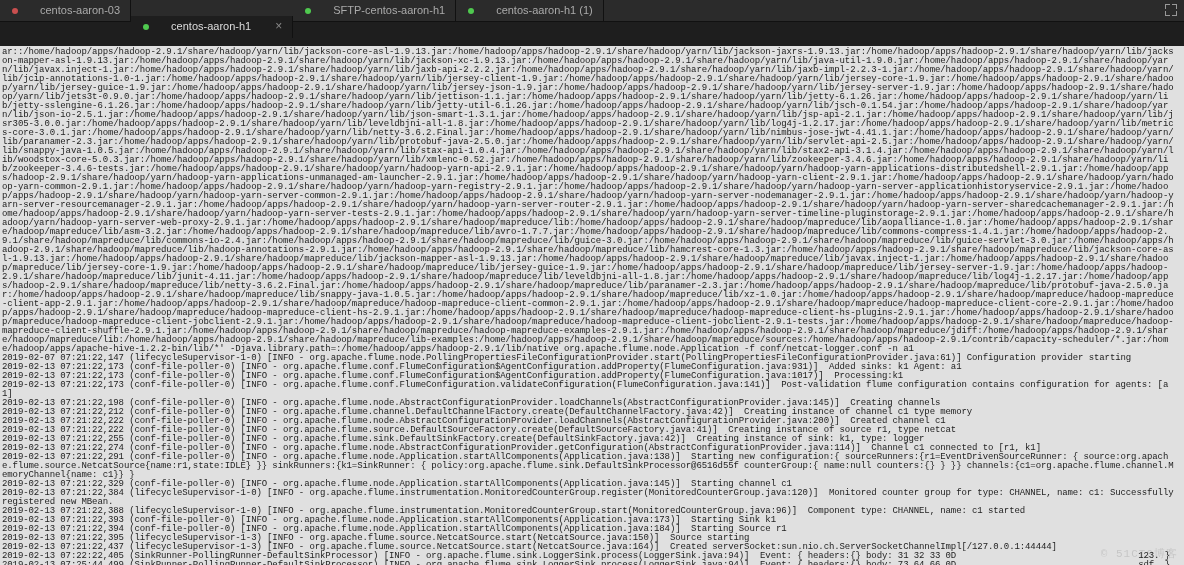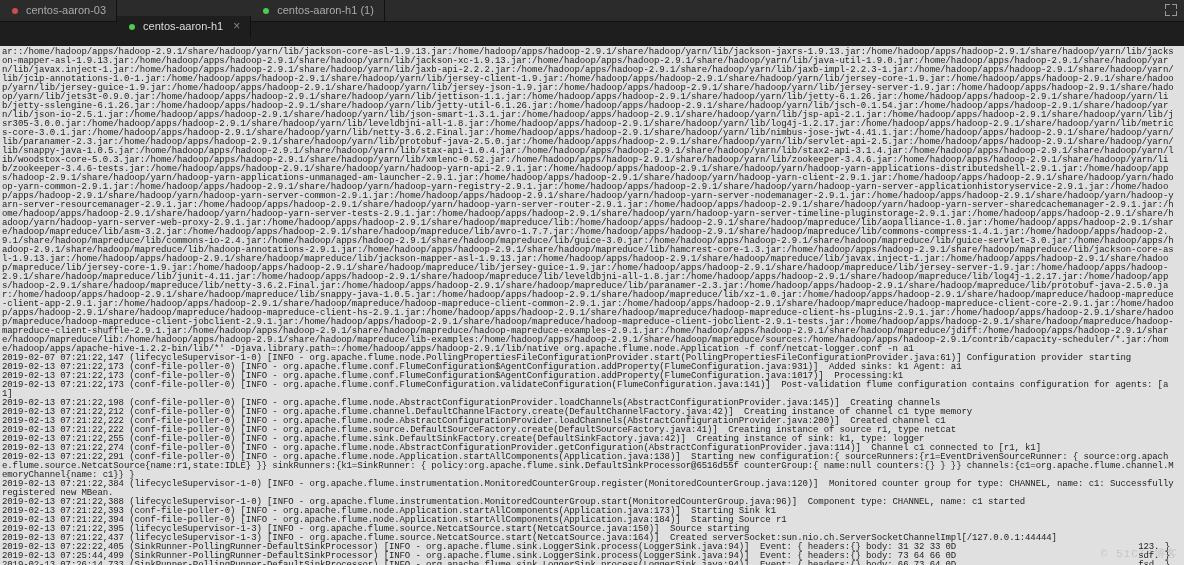--- a/index.html
+++ b/index.html
@@ -24,21 +24,21 @@
     color: #aaa;
     position: relative;
   }
   .tab {
     height: 22px;
     display: flex;
     align-items: center;
     padding: 0 10px;
     border-right: 1px solid #111;
     cursor: pointer;
-    gap: 6px;
+    gap: 20px;
   }
   .tab.active {
     background: #1e1e1e;
     color: #ddd;
     margin-top: 32px;
   }
   .tab .icon {
     width: 10px; height: 10px;
     display: inline-block;
   }
@@ -94,20 +94,28 @@
     </span>
     <span>centos-aaron-h1</span>
     <span class="close">×</span>
   </div>
   <div class="tab">
     <span class="icon">
       <svg viewBox="0 0 10 10">
           <circle cx="5" cy="5" r="3" fill="#4fc94f"></circle>
         </svg>
     </span>
+    <span>SFTP-centos-aaron-h1</span>
+  </div>
+  <div class="tab">
+    <span class="icon">
+      <svg viewBox="0 0 10 10">
+          <circle cx="5" cy="5" r="3" fill="#4fc94f"></circle>
+        </svg>
+    </span>
     <span>centos-aaron-h1 (1)</span>
   </div>
   <span class="expand-btn">
     <svg viewBox="0 0 14 14">
         <path d="M1 1h5v1H2v4H1zM13 1h-5v1h4v4h1zM1 13h5v-1H2V8H1zM13 13h-5v-1h4V8h1z" fill="#999"></path>
       </svg>
   </span>
 </div>
 
 <div class="terminal">
@@ -117,20 +125,21 @@
       <div class="line">2019-02-13 07:21:22,173 (conf-file-poller-0) [INFO - org.apache.flume.conf.FlumeConfiguration$AgentConfiguration.addProperty(FlumeConfiguration.java:931)]  Added sinks: k1 Agent: a1</div>
       <div class="line">2019-02-13 07:21:22,173 (conf-file-poller-0) [INFO - org.apache.flume.conf.FlumeConfiguration$AgentConfiguration.addProperty(FlumeConfiguration.java:1017)]  Processing:k1</div>
       <div class="line">2019-02-13 07:21:22,173 (conf-file-poller-0) [INFO - org.apache.flume.conf.FlumeConfiguration.validateConfiguration(FlumeConfiguration.java:141)]  Post-validation flume configuration contains configuration for agents: [a1]</div>
       <div class="line">2019-02-13 07:21:22,198 (conf-file-poller-0) [INFO - org.apache.flume.node.AbstractConfigurationProvider.loadChannels(AbstractConfigurationProvider.java:145)]  Creating channels</div>
       <div class="line">2019-02-13 07:21:22,212 (conf-file-poller-0) [INFO - org.apache.flume.channel.DefaultChannelFactory.create(DefaultChannelFactory.java:42)]  Creating instance of channel c1 type memory</div>
       <div class="line">2019-02-13 07:21:22,222 (conf-file-poller-0) [INFO - org.apache.flume.node.AbstractConfigurationProvider.loadChannels(AbstractConfigurationProvider.java:200)]  Created channel c1</div>
       <div class="line">2019-02-13 07:21:22,222 (conf-file-poller-0) [INFO - org.apache.flume.source.DefaultSourceFactory.create(DefaultSourceFactory.java:41)]  Creating instance of source r1, type netcat</div>
       <div class="line">2019-02-13 07:21:22,255 (conf-file-poller-0) [INFO - org.apache.flume.sink.DefaultSinkFactory.create(DefaultSinkFactory.java:42)]  Creating instance of sink: k1, type: logger</div>
       <div class="line">2019-02-13 07:21:22,274 (conf-file-poller-0) [INFO - org.apache.flume.node.AbstractConfigurationProvider.getConfiguration(AbstractConfigurationProvider.java:114)]  Channel c1 connected to [r1, k1]</div>
       <div class="line">2019-02-13 07:21:22,291 (conf-file-poller-0) [INFO - org.apache.flume.node.Application.startAllComponents(Application.java:138)]  Starting new configuration:{ sourceRunners:{r1=EventDrivenSourceRunner: { source:org.apache.flume.source.NetcatSource{name:r1,state:IDLE} }} sinkRunners:{k1=SinkRunner: { policy:org.apache.flume.sink.DefaultSinkProcessor@6516d55f counterGroup:{ name:null counters:{} } }} channels:{c1=org.apache.flume.channel.MemoryChannel{name: c1}} }</div>
+      <div class="line">2019-02-13 07:21:22,329 (conf-file-poller-0) [INFO - org.apache.flume.node.Application.startAllComponents(Application.java:145)]  Starting channel c1</div>
       <div class="line">2019-02-13 07:21:22,384 (lifecycleSupervisor-1-0) [INFO - org.apache.flume.instrumentation.MonitoredCounterGroup.register(MonitoredCounterGroup.java:120)]  Monitored counter group for type: CHANNEL, name: c1: Successfully registered new MBean.</div>
       <div class="line">2019-02-13 07:21:22,388 (lifecycleSupervisor-1-0) [INFO - org.apache.flume.instrumentation.MonitoredCounterGroup.start(MonitoredCounterGroup.java:96)]  Component type: CHANNEL, name: c1 started</div>
       <div class="line">2019-02-13 07:21:22,393 (conf-file-poller-0) [INFO - org.apache.flume.node.Application.startAllComponents(Application.java:173)]  Starting Sink k1</div>
       <div class="line">2019-02-13 07:21:22,394 (conf-file-poller-0) [INFO - org.apache.flume.node.Application.startAllComponents(Application.java:184)]  Starting Source r1</div>
       <div class="line">2019-02-13 07:21:22,395 (lifecycleSupervisor-1-3) [INFO - org.apache.flume.source.NetcatSource.start(NetcatSource.java:150)]  Source starting</div>
       <div class="line">2019-02-13 07:21:22,437 (lifecycleSupervisor-1-3) [INFO - org.apache.flume.source.NetcatSource.start(NetcatSource.java:164)]  Created serverSocket:sun.nio.ch.ServerSocketChannelImpl[/127.0.0.1:44444]</div>
     </div>
   <div id="event-container">
       <div class="line"><span class="right">123. }</span>2019-02-13 07:22:22,405 (SinkRunner-PollingRunner-DefaultSinkProcessor) [INFO - org.apache.flume.sink.LoggerSink.process(LoggerSink.java:94)]  Event: { headers:{} body: 31 32 33 0D</div>
       <div class="line"><span class="right">sdf. }</span>2019-02-13 07:25:44,499 (SinkRunner-PollingRunner-DefaultSinkProcessor) [INFO - org.apache.flume.sink.LoggerSink.process(LoggerSink.java:94)]  Event: { headers:{} body: 73 64 66 0D</div>

